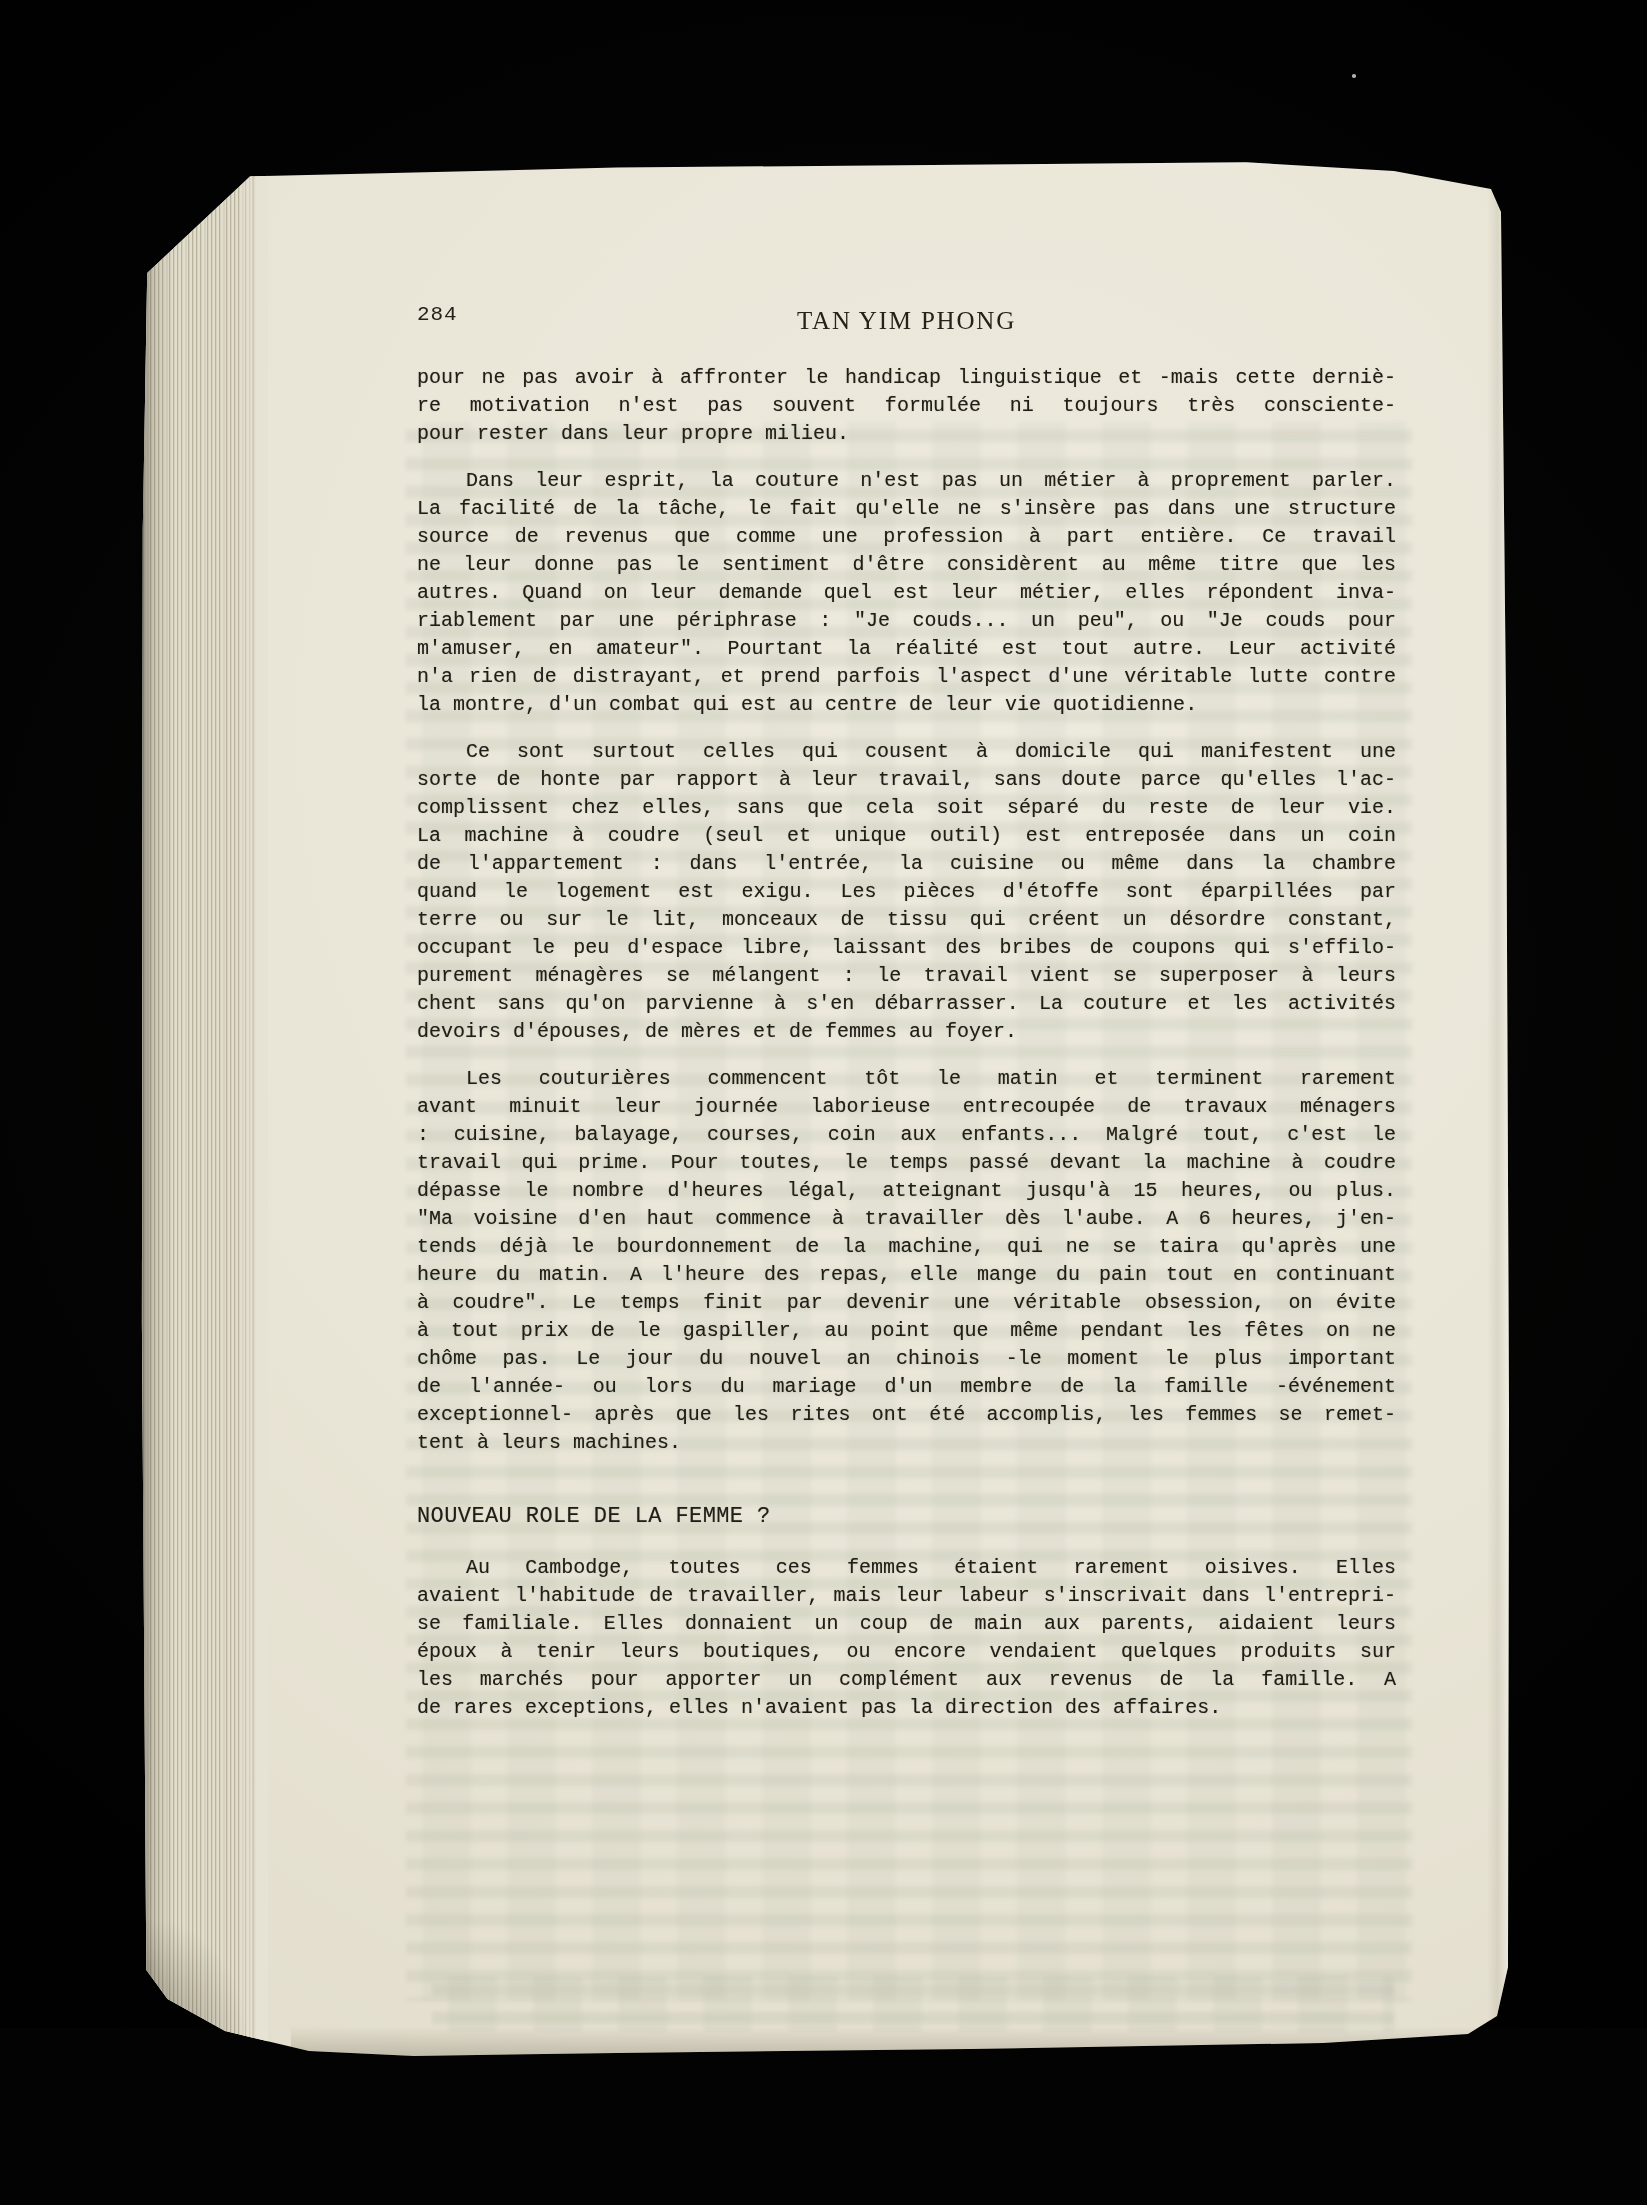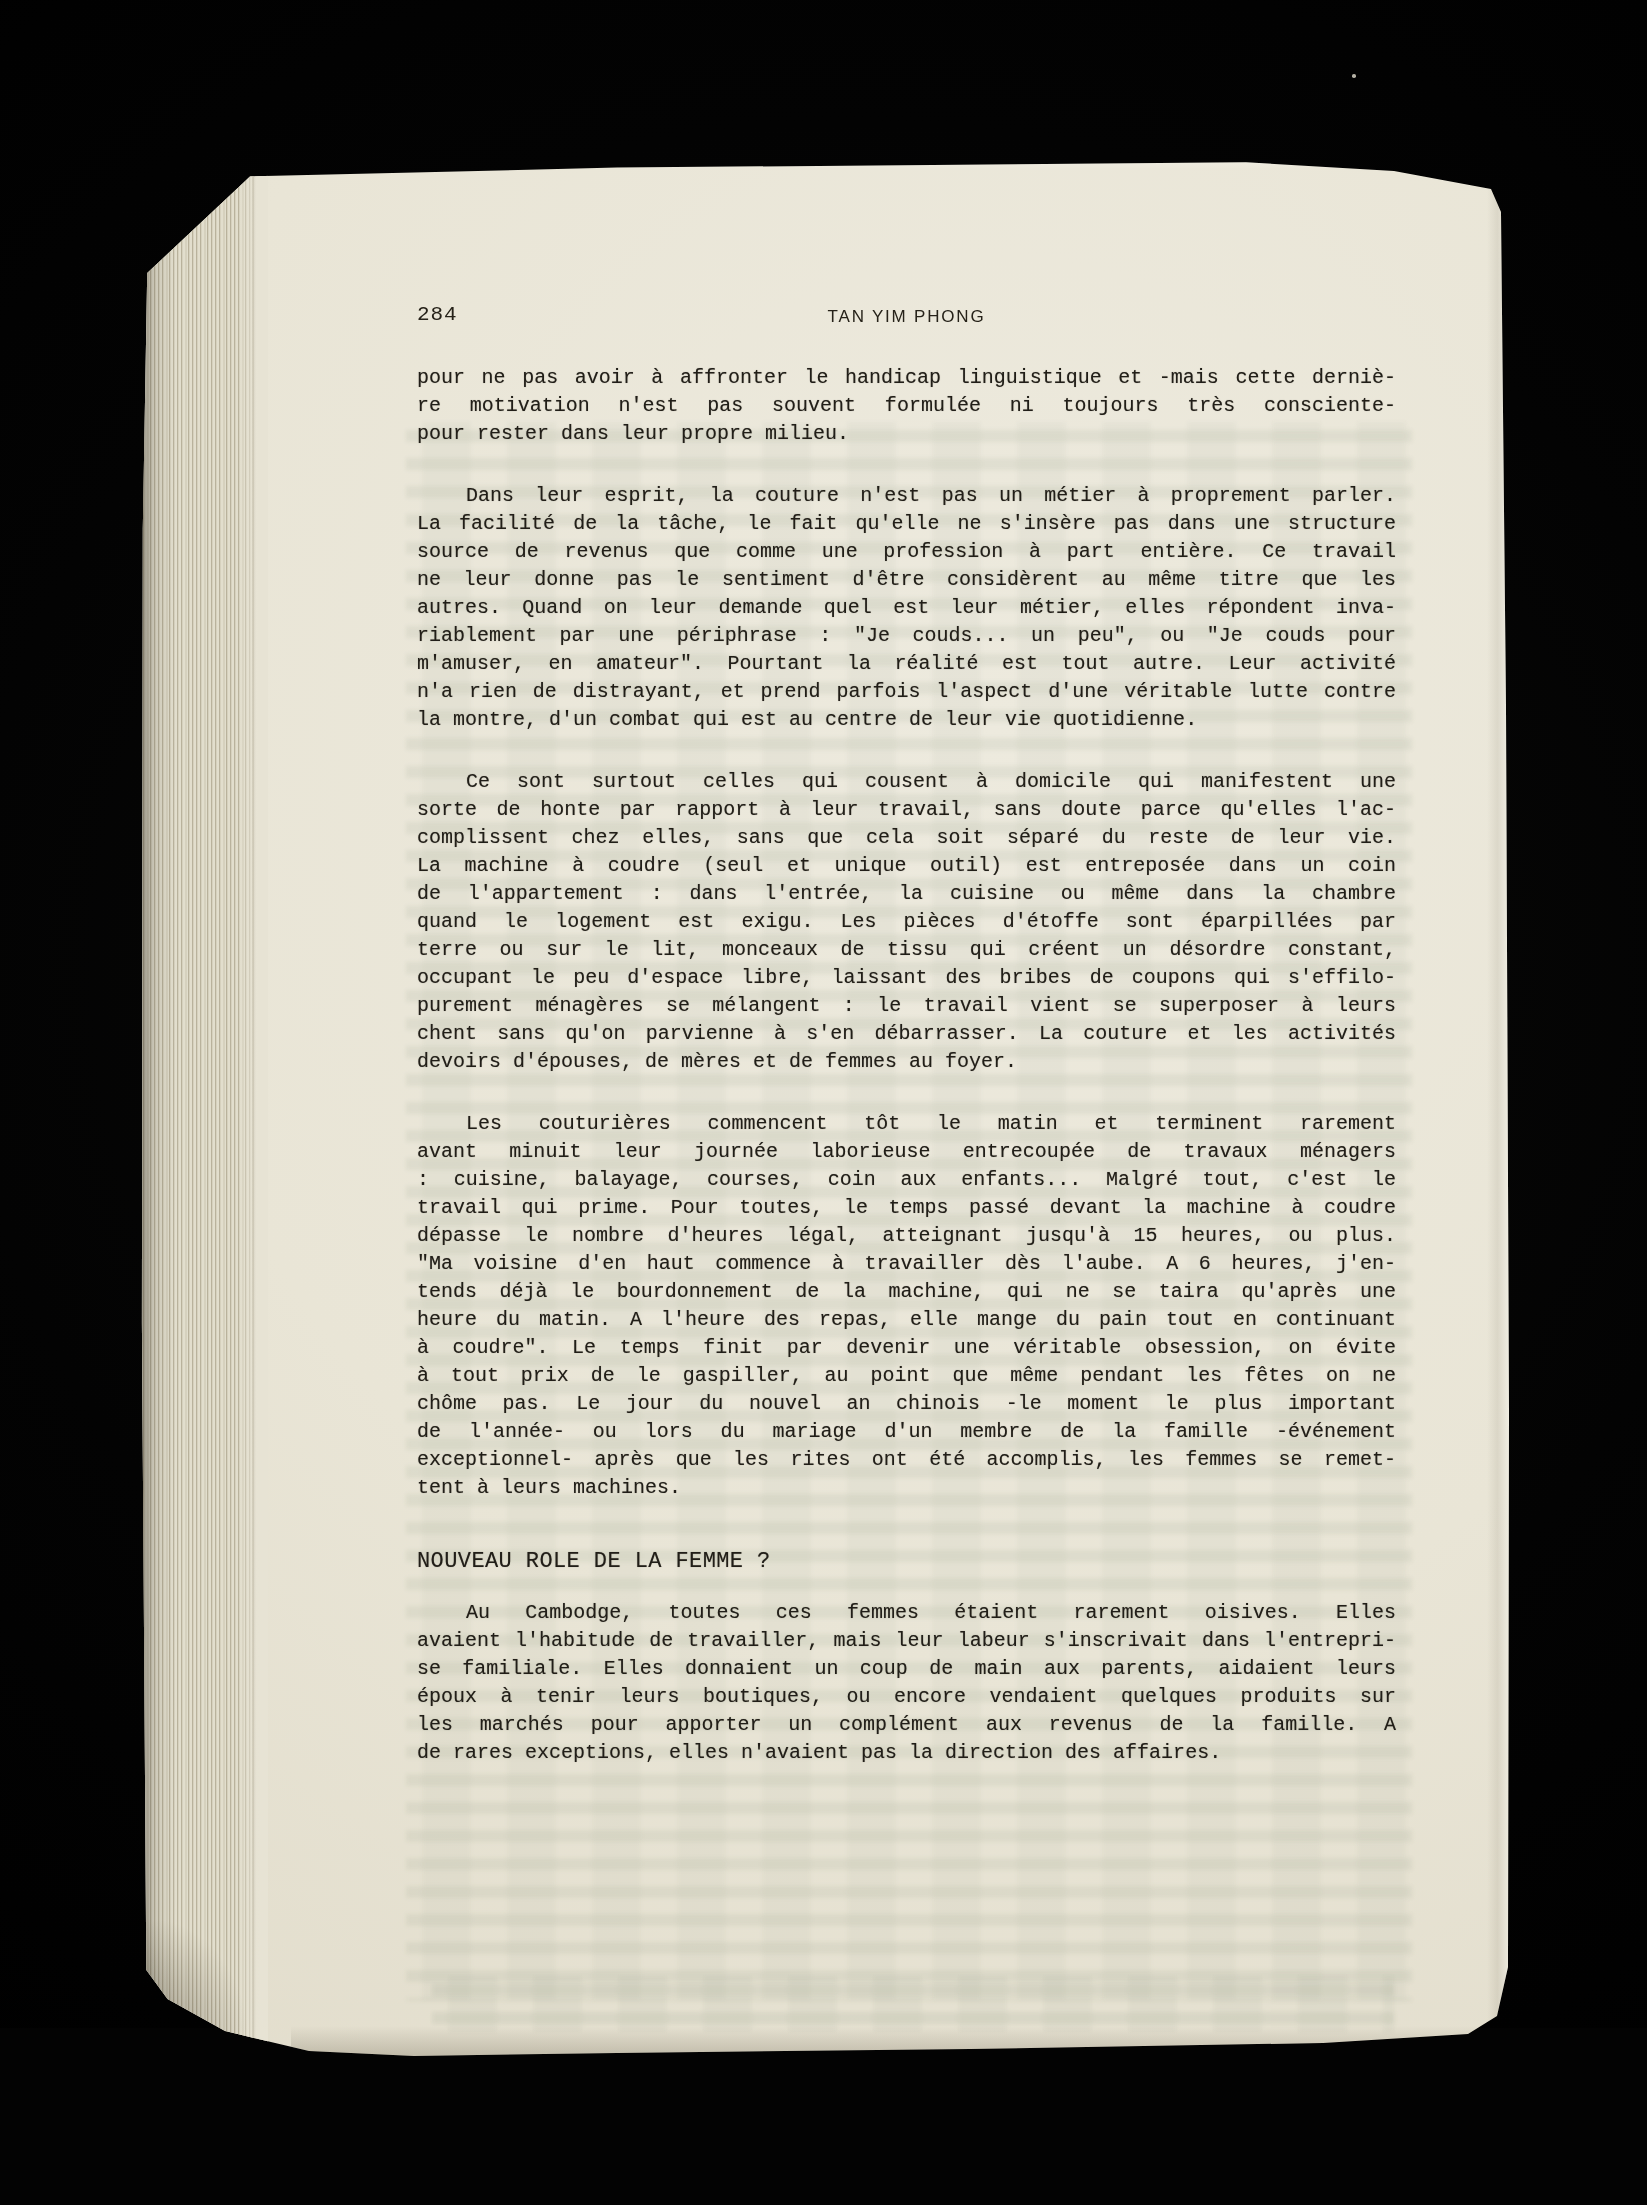--- a/index.html
+++ b/index.html
@@ -96,33 +96,33 @@
   }
   
   .page-number {
     position: absolute; left: 276px; top: 146px;
     font-size: 21px; color: #262219;
     letter-spacing: 0.9px;
   }
   .running-head {
     position: absolute; left: 276px; top: 150px;
     width: 979px; text-align: center;
-    font-family: Liberation Sans, sans-serif;
-    font-size: 17px; letter-spacing: 1.8px;
+    font-family: Liberation Serif, serif;
+    font-size: 25px; letter-spacing: 1.8px;
     color: #262219;
   }
   .body-text {
     position: absolute; left: 276px; top: 207px;
     width: 979px;
     font-size: 20px; line-height: 28px;
     color: #211e18;
     text-shadow: 0 0 0.9px rgba(45,40,28,.45);
   }
   .para { margin: 0 0 0 0; }
-  .para + .para { margin-top: 34px; }
+  .para + .para { margin-top: 19px; }
   .line { text-align: justify; text-align-last: justify; white-space: normal; }
   .line.last { text-align-last: left; }
   .line.first-indent { padding-left: 49px; }
   .heading {
     margin-top: 46px; margin-bottom: 23px;
     font-size: 22px; letter-spacing: 0.4px;
     line-height: 28px; color: #211e18;
   }
   .heading + .para { margin-top: 9px; }
   

